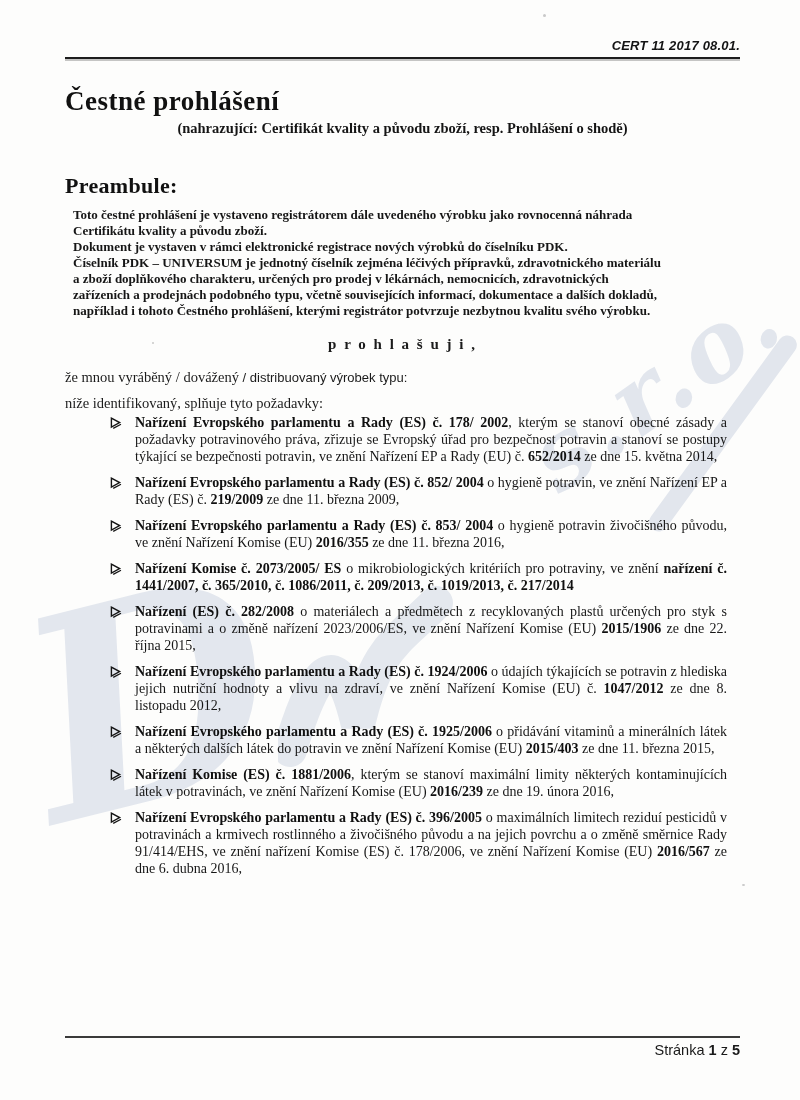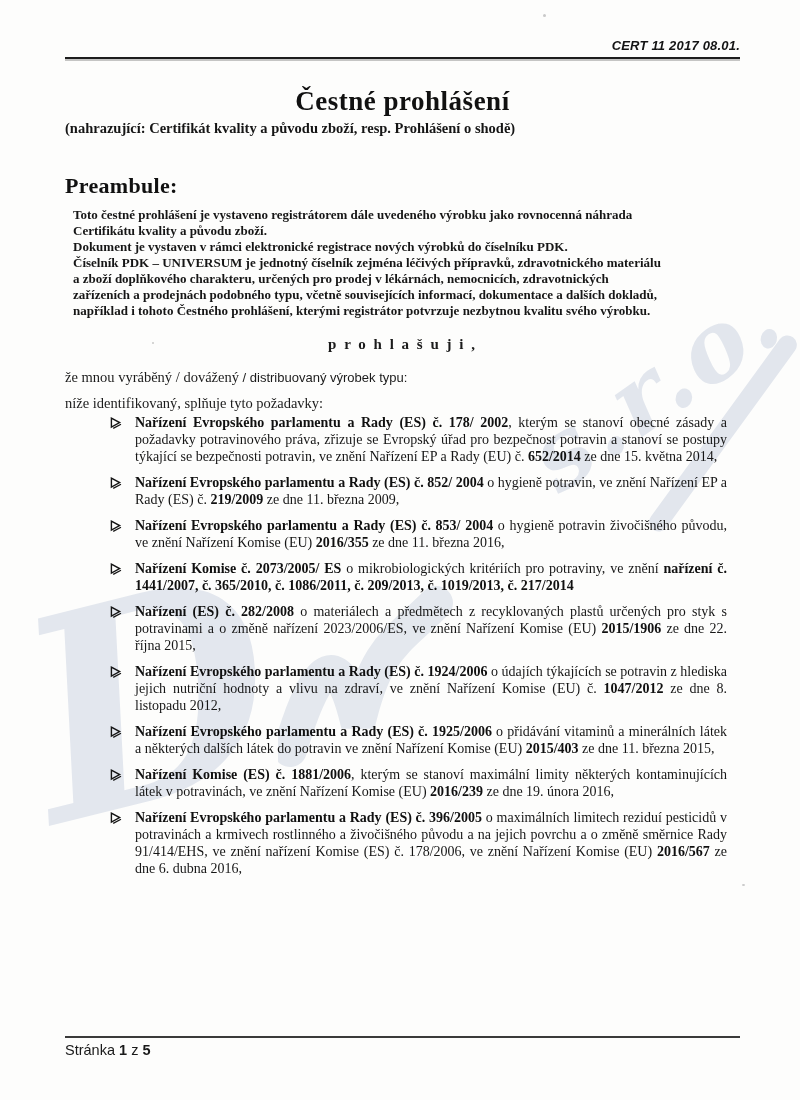--- a/index.html
+++ b/index.html
@@ -46,25 +46,25 @@
   .cert-ref{
     font-family:"Liberation Sans","DejaVu Sans",sans-serif;
     font-style:italic;font-weight:bold;font-size:13px;
     text-align:right;letter-spacing:.2px;color:#141414;
   }
   .top-rule{
     margin-top:4px;height:2px;background:#1d1d1d;
     box-shadow:0 2px 0 rgba(0,0,0,.22);
   }
   h1{
-    margin:27px 0 3px;text-align:center;
+    margin:27px 0 3px;
     font-size:27px;font-weight:bold;letter-spacing:.5px;color:#111;
   }
   .subtitle{
-    font-weight:bold;font-size:14.5px;color:#151515;
+    text-align:center;font-weight:bold;font-size:14.5px;color:#151515;
   }
   
   h2{
     margin:36px 0 3px;font-size:22px;font-weight:bold;color:#111;
     letter-spacing:.3px;
   }
   .preamble-body{
     margin:8px;font-size:13px;font-weight:bold;line-height:16px;
     white-space:pre-line;color:#161616;
   }
@@ -97,21 +97,21 @@
   ul.regs li .marker{
     position:absolute;left:-25px;top:2px;width:12px;height:12px;
   }
   ul.regs li b{font-weight:bold;color:#101010;}
   
   .footer{
     position:absolute;left:65px;right:60px;top:1036px;z-index:1;
   }
   .bottom-rule{height:2px;background:#3a3a3a;}
   .page-num{
-    margin-top:4px;text-align:left;
+    margin-top:4px;text-align:right;
     font-family:"Liberation Sans","DejaVu Sans",sans-serif;
     font-size:14.5px;color:#1a1a1a;
   }
   .page-num b{font-weight:bold;}
 </style>
 </head>
 <body>
 
 <div class="page">
 

